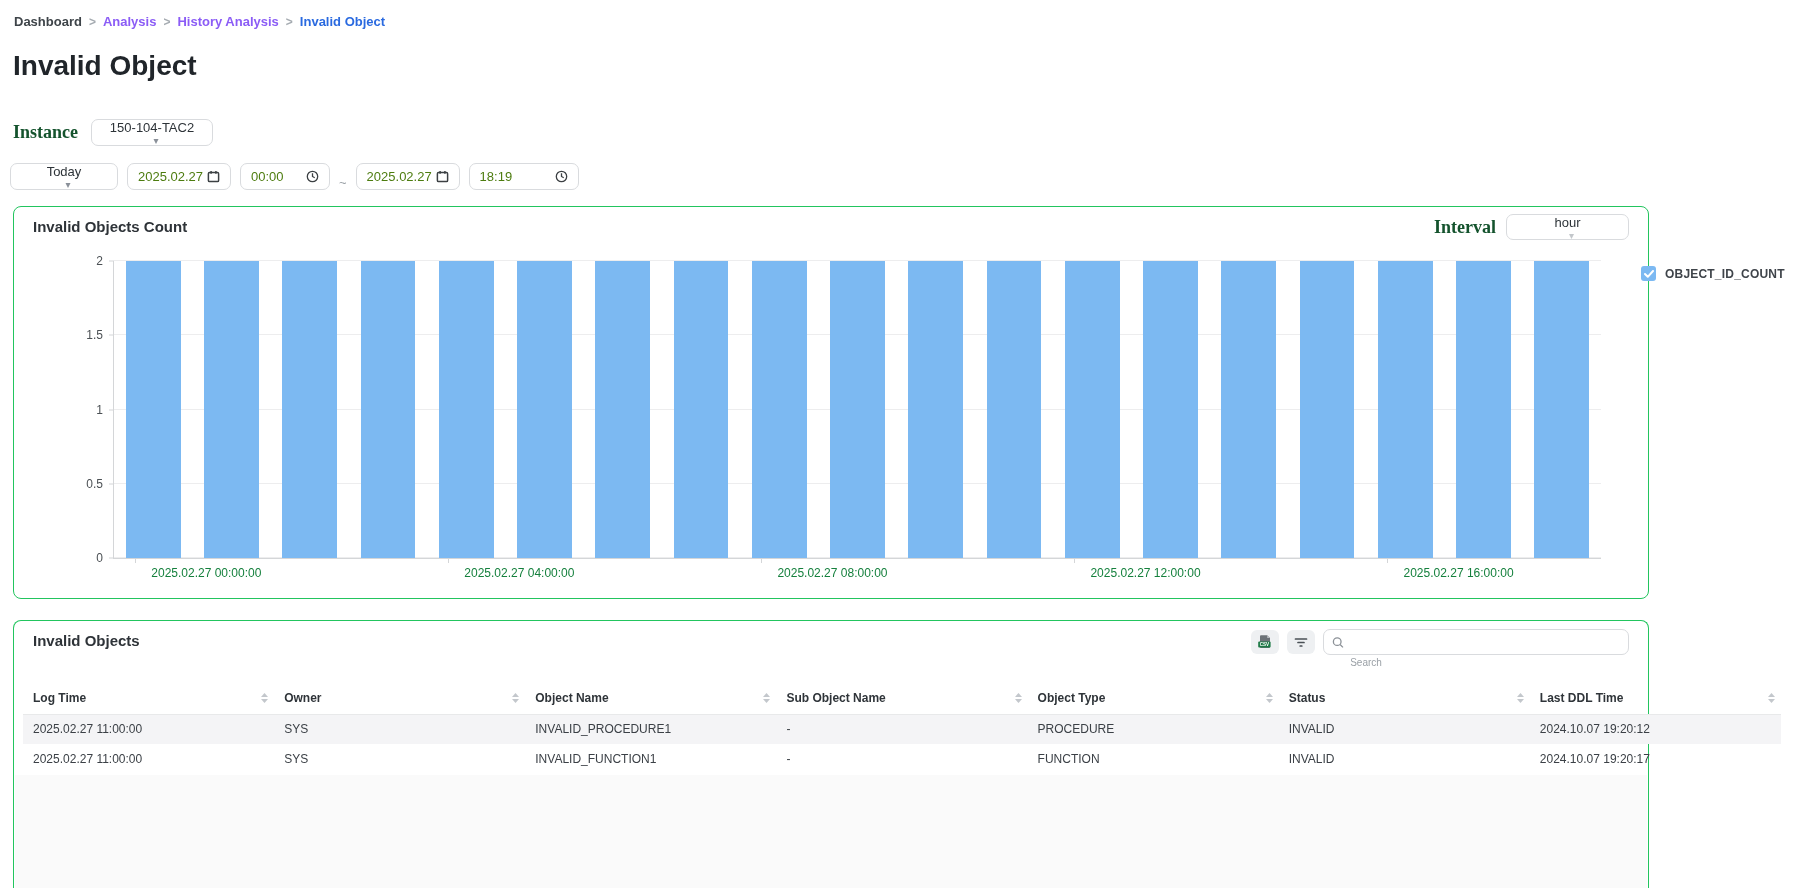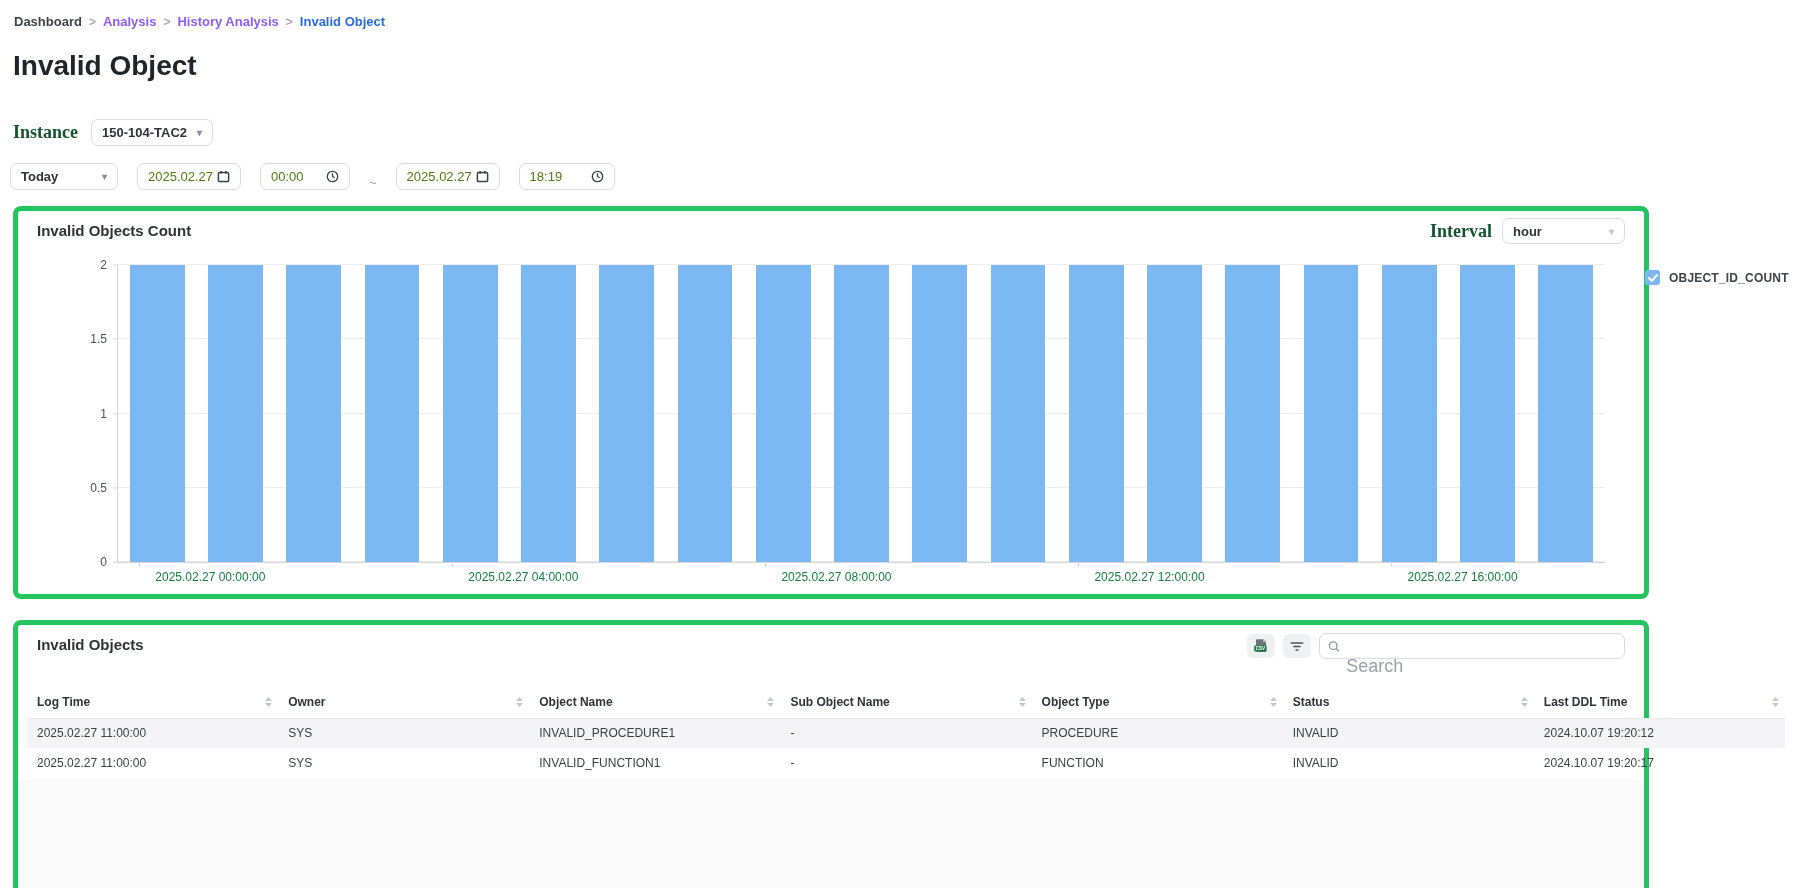--- a/index.html
+++ b/index.html
@@ -14,33 +14,33 @@
   .bc-mid  { color:#8b5cf6; }
   .bc-active { color:#2a6ae0; }
   .bc-sep { color:#a5abb1; font-weight:600; font-size:12px; }
 
   
   .page-title { left:13px; top:50px; font-size:28px; font-weight:800; color:#20252a; }
 
   
   .chip { display:inline-flex; align-items:center; height:27px; background:#fff;
           border:1px solid #d9dbde; border-radius:7px; font-size:13px; padding:0 10px; }
-  .chip.select { font-weight:700; color:#2d3338; justify-content:space-between; cursor:pointer; }
+  .chip.select { font-weight:400; color:#2d3338; justify-content:space-between; cursor:pointer;flex-direction:column; }
   .chip.ghost { color:#4d7c0f; justify-content:space-between; }
   .caret { color:#8a9099; font-size:10px; margin-left:8px; }
   .caret.dim { color:#c3c7cb; }
   .field-label { font-size:18px; font-weight:700; color:#14532d;font-family:Liberation Serif, serif; }
 
   .instance-row { left:13px; top:119px; display:flex; align-items:center; gap:13px; }
-  .filter-row { left:10px; top:163px; display:flex; align-items:flex-end; gap:19px; }
+  .filter-row { left:10px; top:163px; display:flex; align-items:flex-end; gap:9px; }
   .tilde { color:#9aa0a6; font-size:13px; }
 
   
   .card { position:absolute; left:13px; width:1636px; background:#fff;
-          border:5px solid #22c55e; border-radius:8px; }
+          border:1px solid #22c55e; border-radius:8px; }
   #chart-card { top:206px; height:393px; }
   #table-card { top:620px; height:268px; border-radius:8px 8px 0 0; border-bottom:none; }
   .card-title { position:absolute; left:19px; top:11px; font-size:15px; font-weight:700; color:#2e3338; }
 
   
   .interval-wrap { position:absolute; right:19px; top:7px; display:flex; align-items:center; gap:10px; }
   .interval-select { width:123px; height:26px; color:#b3b8bd; font-weight:400; }
   #plot { position:absolute; left:99px; top:54px; width:1488px; height:298px;
           border-left:1px solid #d4d6d8; border-bottom:1px solid #d4d6d8; }
   .gridline { position:absolute; left:0; right:0; height:1px; background:#ededee; }
@@ -53,21 +53,21 @@
   .legend { position:absolute; left:1627px; top:59px; display:flex; align-items:center; gap:9px; cursor:pointer; }
   .legend-check { width:15px; height:15px; border-radius:3px; display:flex; align-items:center; justify-content:center; }
   .legend-label { font-size:12px; font-weight:600; color:#3f444a; letter-spacing:.2px; }
 
   
   .toolbar { position:absolute; right:19px; top:8px; display:flex; align-items:center; gap:8px; }
   .icon-btn { width:28px; height:24px; border-radius:6px; background:#eef0f2;
               display:flex; align-items:center; justify-content:center; cursor:pointer; }
   .search { width:306px; height:26px; border:1px solid #d9dbde; border-radius:7px;
             display:flex; align-items:center; padding:0 8px; gap:6px; background:#fff; }
-  .search input { border:none; outline:none; font-size:18px; color:#8b5cf6; width:100%;
+  .search input { border:none; outline:none; font-size:10px; color:#8b5cf6; width:100%;
                   font-family:"Liberation Sans", sans-serif; background:transparent;margin-top:40px; }
   .search input::placeholder { color:#9aa0a6; }
 
   
   #obj-table { position:absolute; left:9px; top:62px; width:1758px;
                border-collapse:collapse; table-layout:fixed; }
   #obj-table th { height:31px; text-align:left; font-size:12px; font-weight:700; color:#2f3439;
                   padding:0 10px; border-bottom:1px solid #e8e9ea; position:relative; }
   #obj-table td { height:30px; font-size:12px; color:#3b4046; padding:0 10px; }
   #obj-table tbody tr:nth-child(odd) { background:#f4f4f6; }
@@ -121,21 +121,21 @@
   </div>
   <span class="tilde">~</span>
   <div class="chip ghost" style="width:104px;">
     <span>2025.02.27</span>
     <svg width="13" height="13" viewBox="0 0 14 14" fill="none" stroke="#3c4043" stroke-width="1.6">
       <rect x="1.5" y="2.8" width="11" height="9.7" rx="1.2"></rect>
         <line x1="4.4" y1="1" x2="4.4" y2="4"></line>
         <line x1="9.6" y1="1" x2="9.6" y2="4"></line>
     </svg>
   </div>
-  <div class="chip ghost" style="width:96px;">
+  <div class="chip ghost" style="width:110px;">
     <span>18:19</span>
     <svg width="13" height="13" viewBox="0 0 14 14" fill="none" stroke="#3c4043" stroke-width="1.4">
       <circle cx="7" cy="7" r="5.6"></circle>
         <polyline points="7,3.6 7,7 9.4,8.4"></polyline>
     </svg>
   </div>
 </div>
 
 <section class="card" id="chart-card">
   <h2 class="card-title">Invalid Objects Count</h2>

